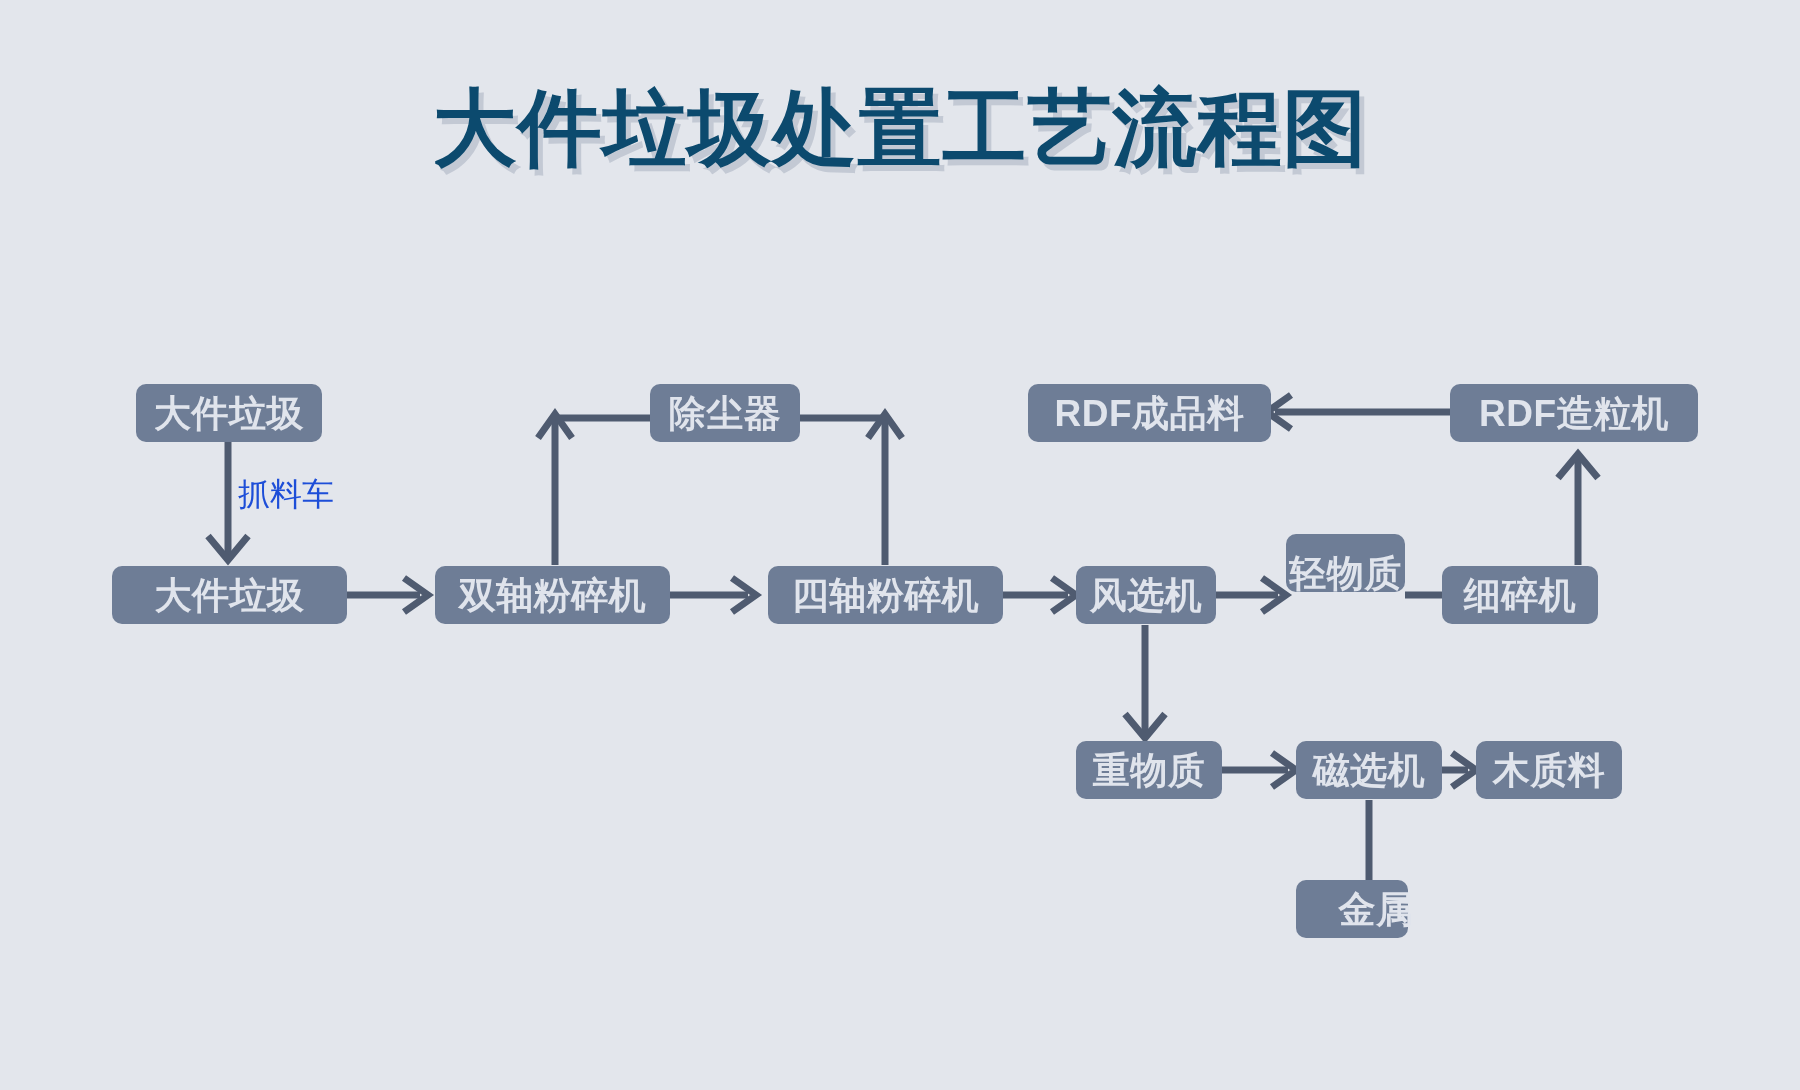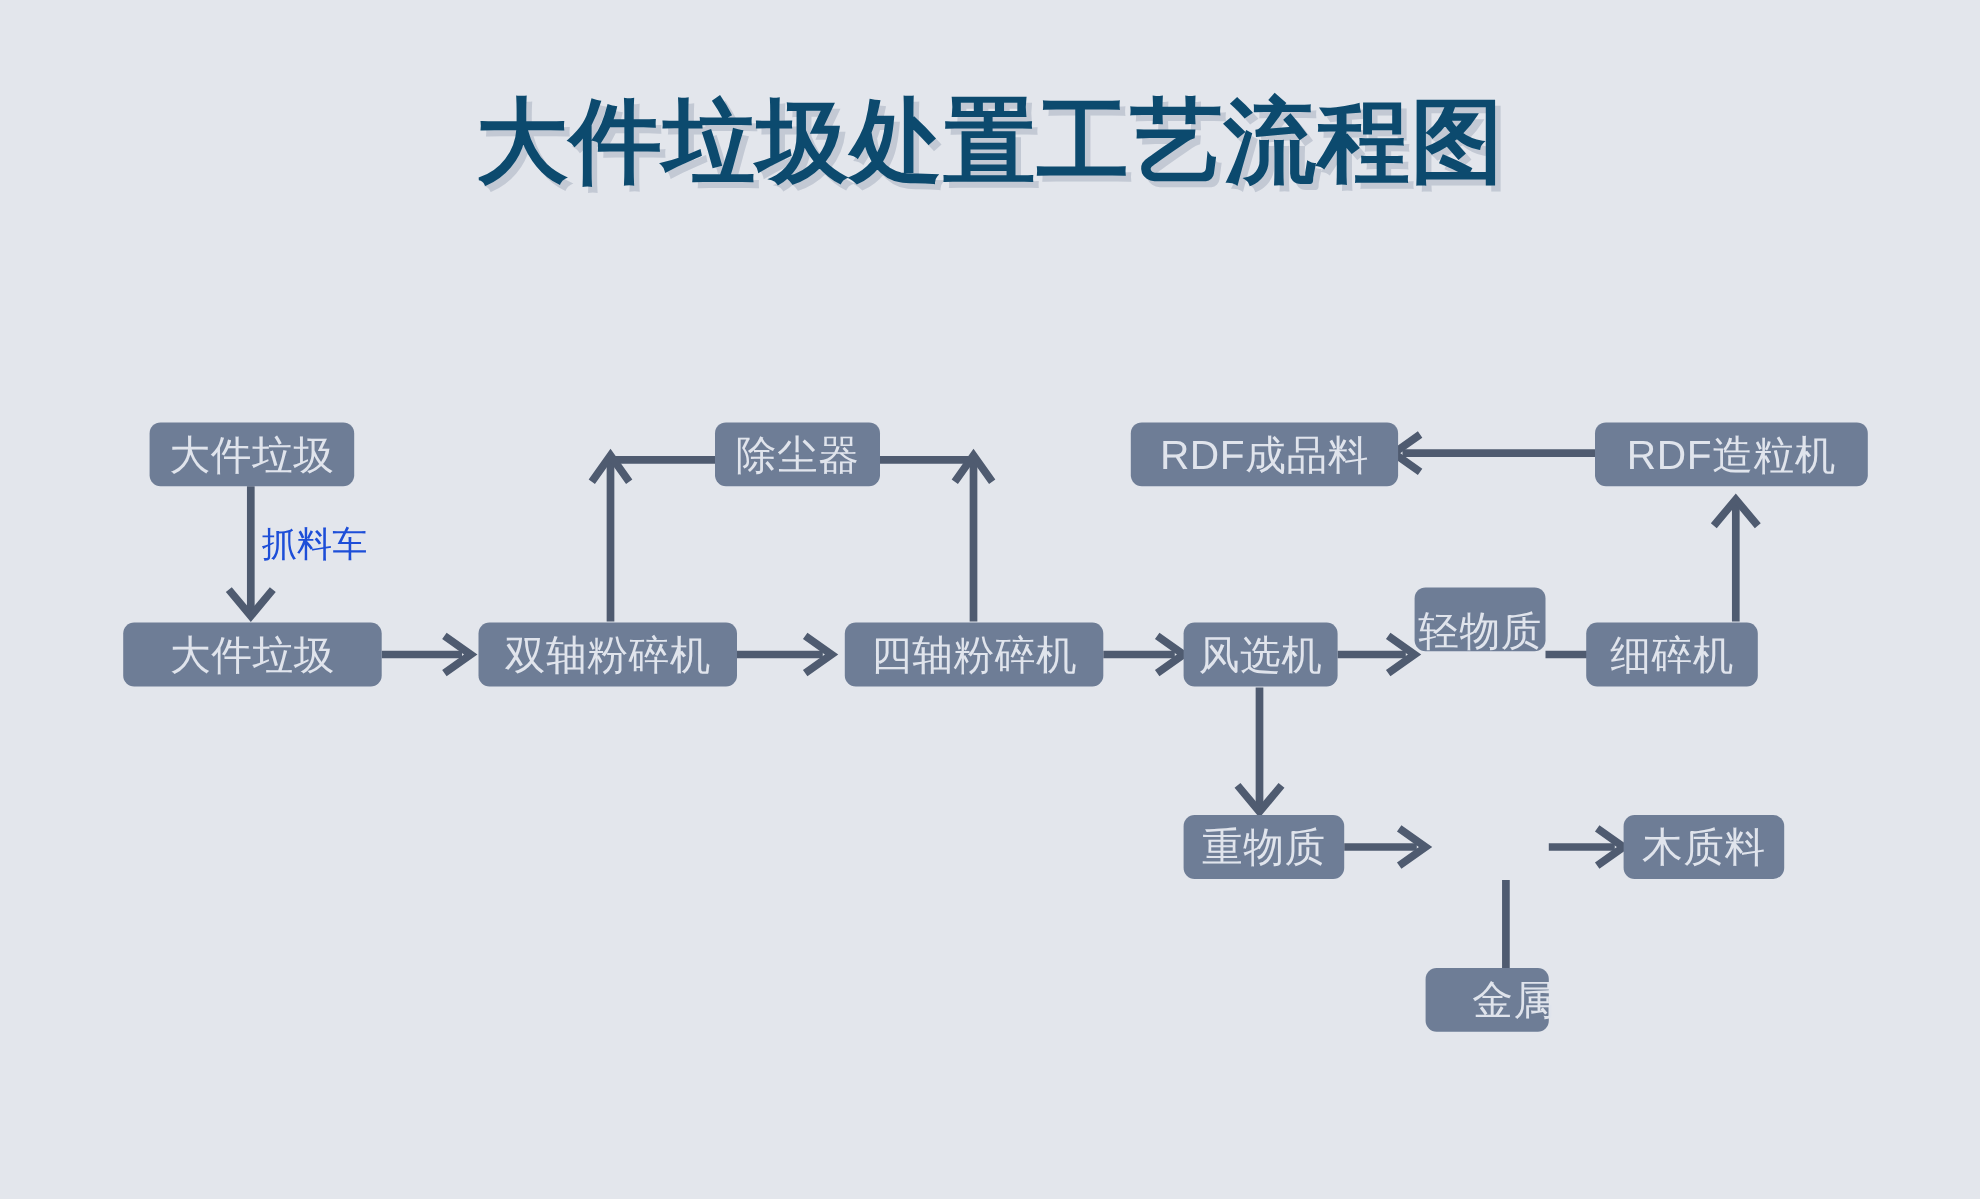--- a/index.html
+++ b/index.html
@@ -33,20 +33,21 @@
     border-radius:10px;
     display:flex;
     align-items:center;
     justify-content:center;
     font-size:37px;
     line-height:1;
     letter-spacing:0.5px;
     box-sizing:border-box;
     white-space:nowrap;
     z-index:3;
+    font-weight:bold;
   }
 
   .edge-label{
     position:absolute;
     color:#1d4ed8;
     font-size:32px;
     line-height:1;
     white-space:nowrap;
     z-index:4;
   }
@@ -188,20 +189,23 @@
   </div>
 
   <div class="node" style="left:1028px;top:384px;width:243px;height:58px;">
     <span>RDF成品料</span>
   </div>
 
   <div class="node" style="left:1076px;top:741px;width:146px;height:58px;">
     <span>重物质</span>
   </div>
 
+  <div class="node" style="left:1296px;top:741px;width:146px;height:58px;">
+    <span>磁选机</span>
+  </div>
 
   <div class="node" style="left:1476px;top:741px;width:146px;height:58px;">
     <span>木质料</span>
   </div>
 
   <div class="node" style="left:1296px;top:880px;width:112px;height:58px;padding-left:48px;">
     <span>金属</span>
   </div>
 
 </div>

